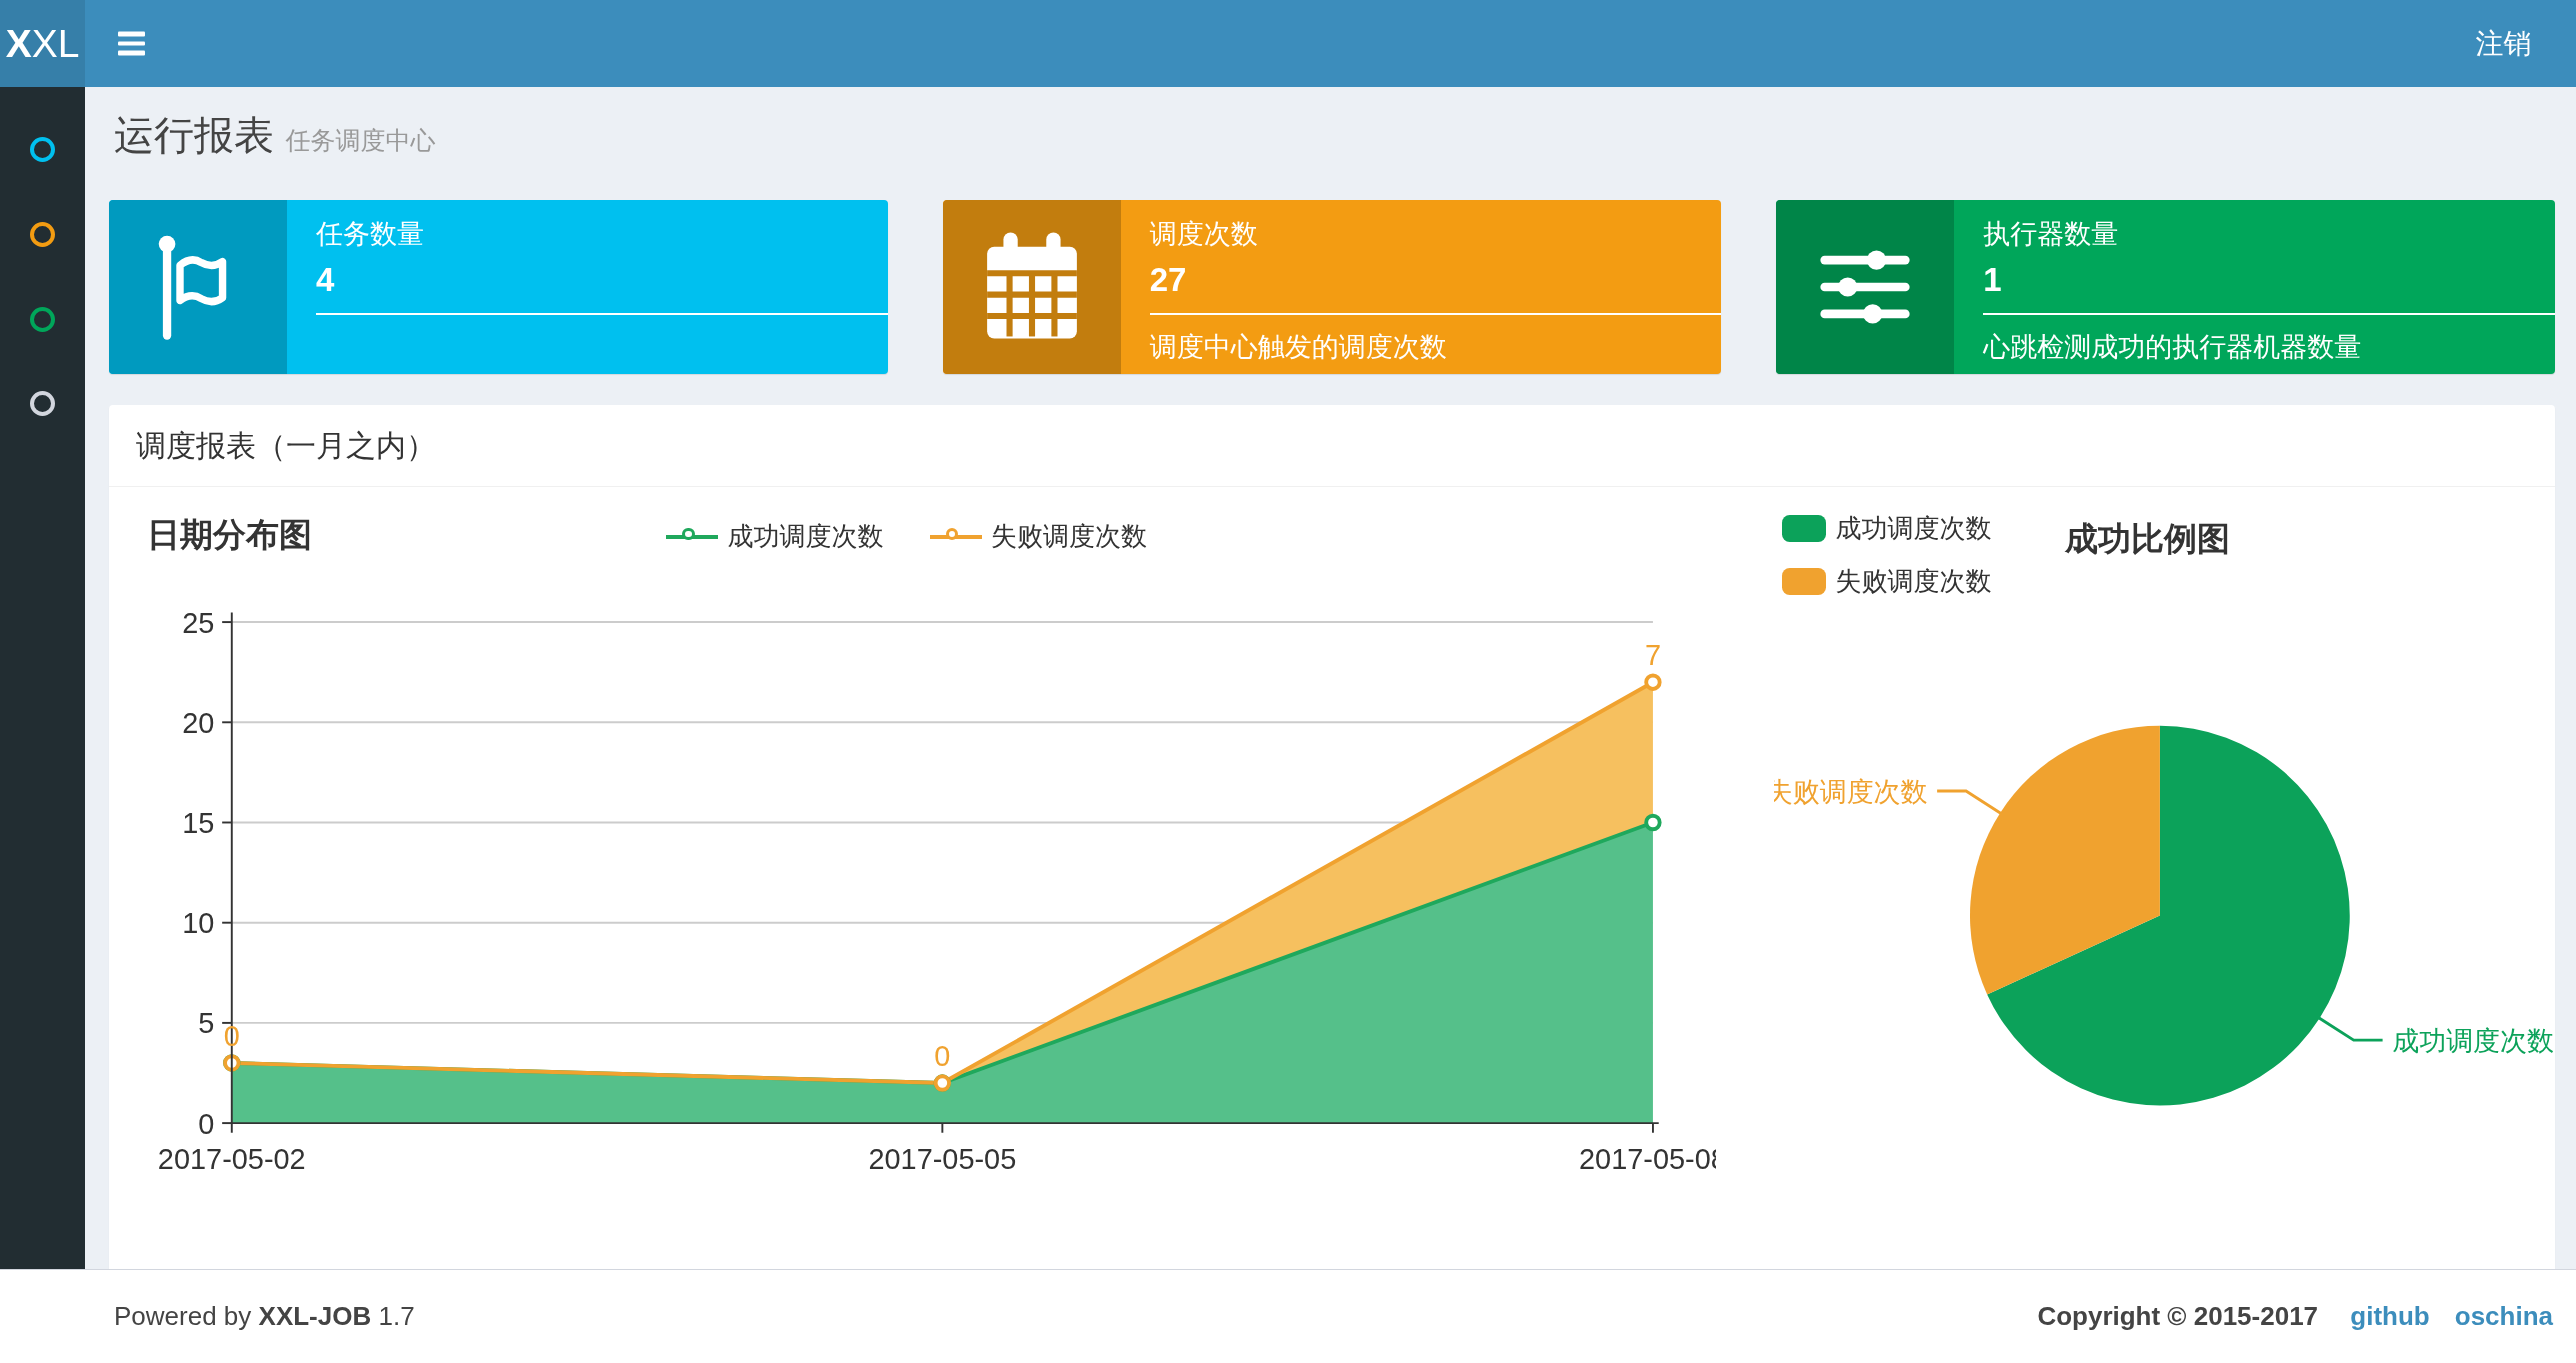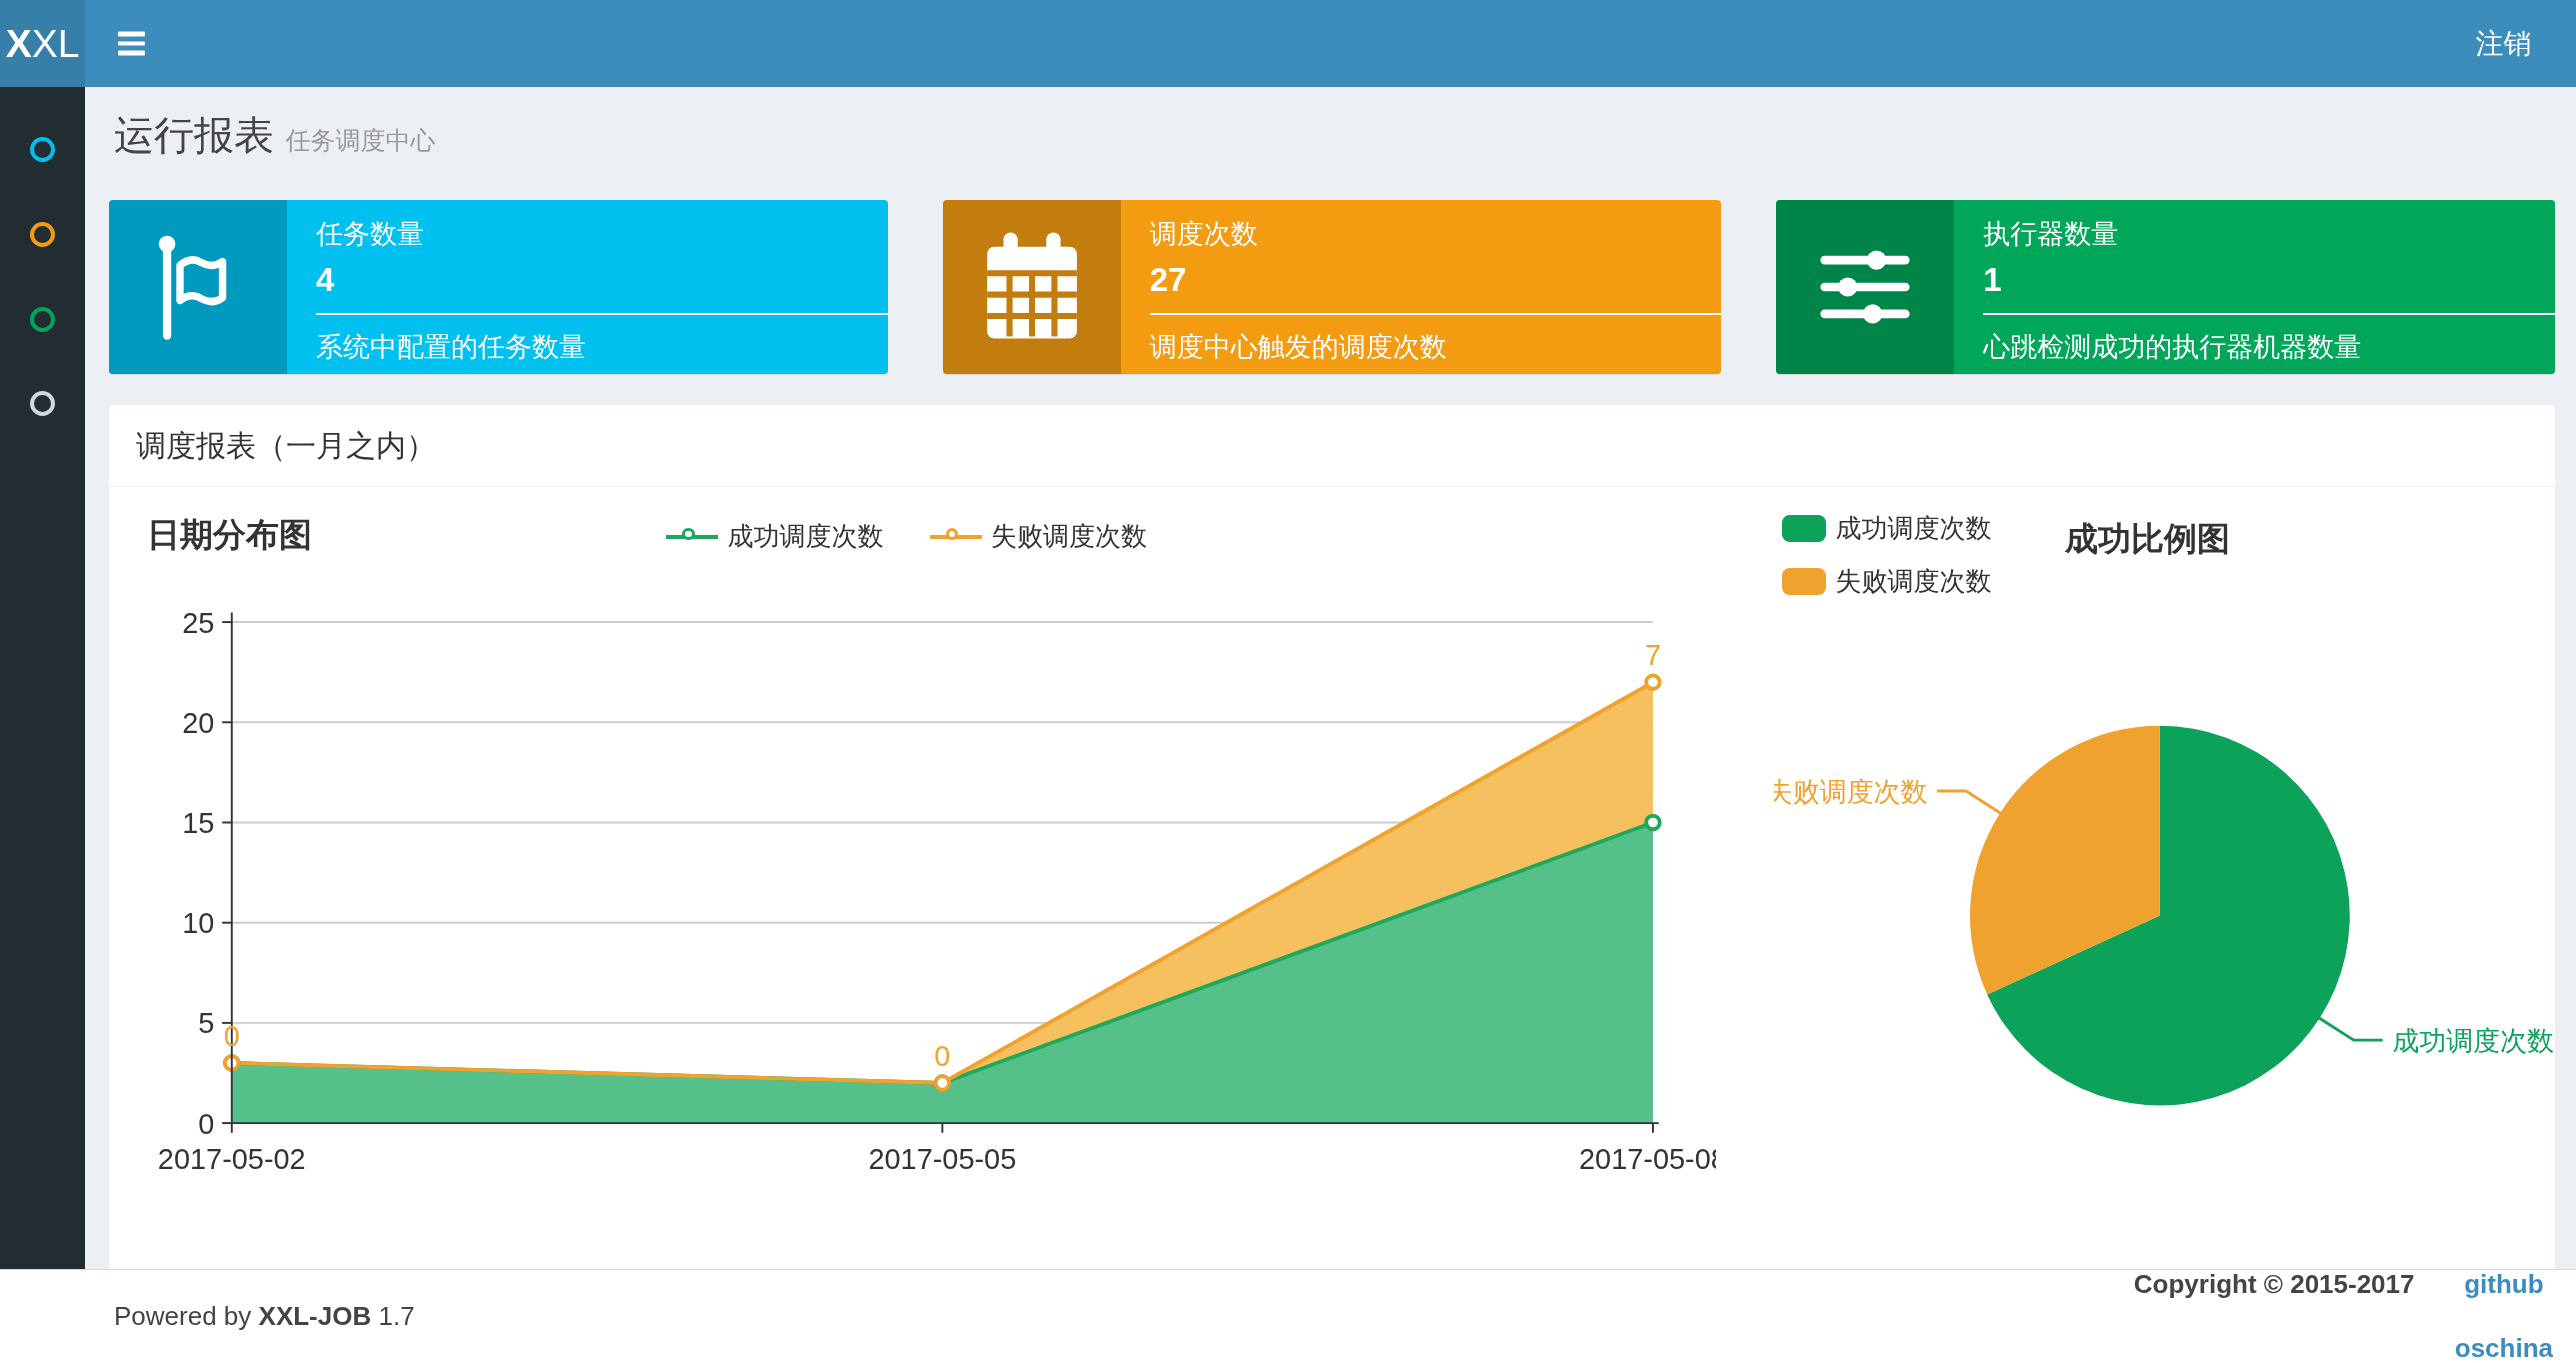--- a/index.html
+++ b/index.html
@@ -67,21 +67,21 @@
   .pc-swatch { width:44px; height:27px; border-radius:7.7px; }
 
   #line-plot { position:absolute; left:26px; top:193px; }
   #pie-plot  { position:absolute; left:1665px; top:260px; }
 
   
   .footer { position:absolute; left:0; top:1269px; width:2576px; height:94px; background:#fff;
     border-top:1px solid #d2d6de; display:flex; align-items:center; justify-content:space-between;
     padding:0 23px 0 114px; font-size:26px; color:#444;text-align:center; }
   .footer b { font-weight:700; }
-  .footer .links { display:inline-flex; gap:33px; margin-left:33px;flex-direction:column; }
+  .footer .links { display:inline-flex; gap:25px; margin-left:25px; }
   .footer a { color:#3c8dbc; font-weight:700; text-decoration:none; cursor:pointer; }
 </style>
 </head>
 <body>
 
 <div class="navbar">
   <div class="logo">
     <b>X</b>
       <span class="rest">XL</span>
   </div>
@@ -119,21 +119,20 @@
       <svg viewBox="0 0 100 120" width="93" height="111">
         <circle cx="16" cy="13" r="9" fill="#fff"></circle>
         <line x1="16" y1="20" x2="16" y2="112" stroke="#fff" stroke-width="9" stroke-linecap="round"></line>
         <path d="M30 36 Q42 26 53 33 Q65 40 76 32 L76 71 Q65 79 53 72 Q42 65 30 74 Z" fill="none" stroke="#fff" stroke-width="8" stroke-linejoin="round"></path>
       </svg>
     </div>
     <div class="info-box-content">
       <div class="ib-title">任务数量</div>
       <div class="ib-value">4</div>
       <div class="ib-rule"></div>
-      <div class="ib-desc">系统中配置的任务数量</div>
     </div>
   </div>
 
   <div class="info-box" style="background: rgb(243, 156, 18);">
     <div class="info-box-icon" style="background: rgb(194, 125, 14); color: rgb(194, 125, 14);">
       <svg viewBox="0 0 100 112" width="102" height="115">
         <rect x="22" y="2" width="14" height="30" rx="7" fill="#fff"></rect>
         <rect x="64" y="2" width="14" height="30" rx="7" fill="#fff"></rect>
         <rect x="6" y="16" width="88" height="90" rx="7" fill="#fff"></rect>
         <g stroke="currentColor" stroke-width="6">

